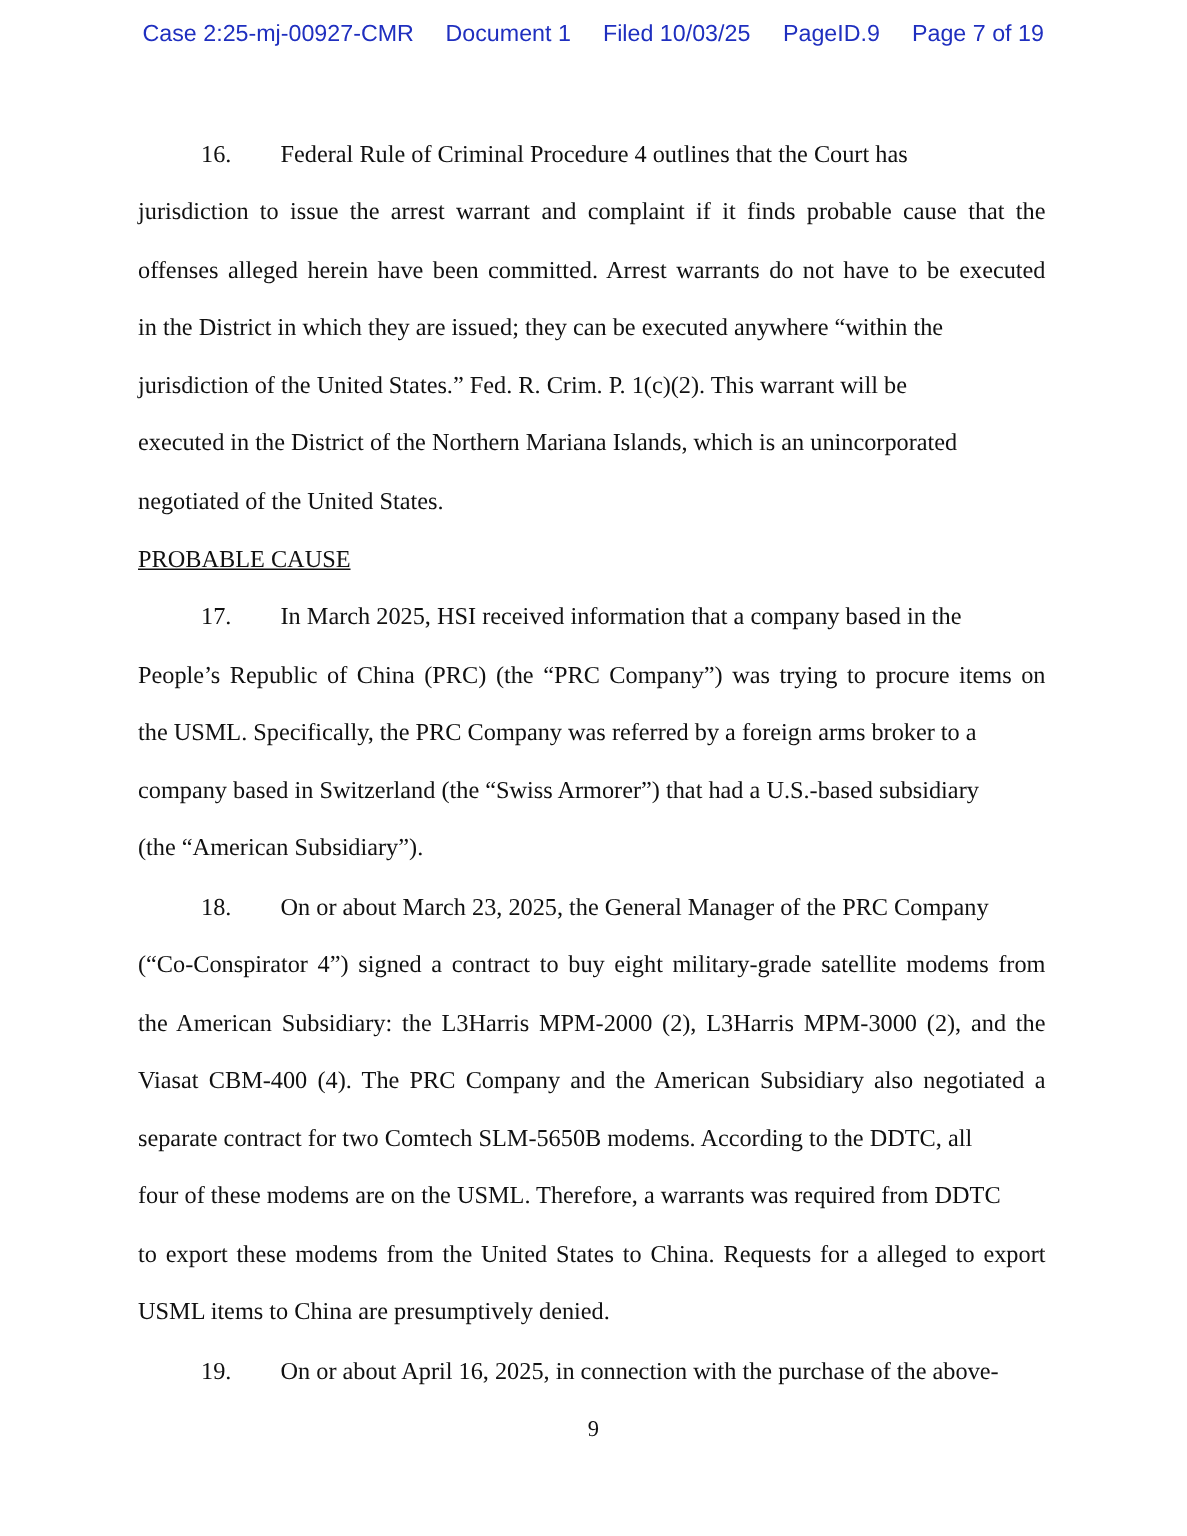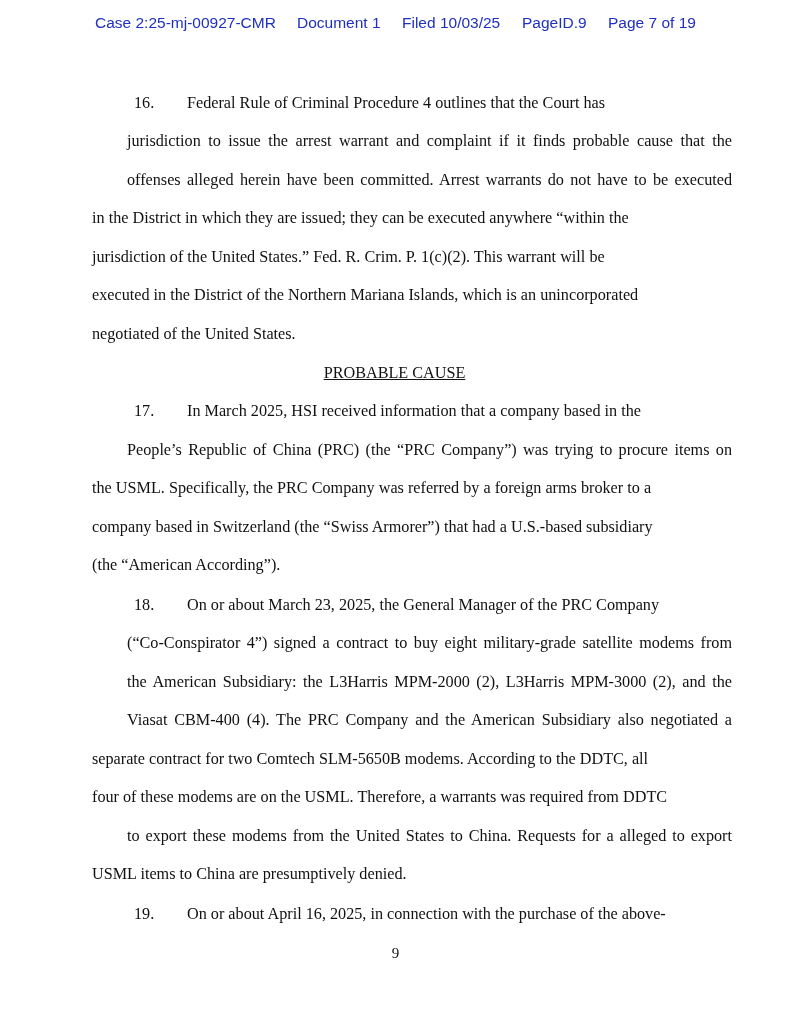--- a/index.html
+++ b/index.html
@@ -8,24 +8,24 @@
     position:absolute; top:14px; left:0; width:791px;
     font-family:"Liberation Sans", sans-serif; font-size:15.5px; color:#1f2fbf;
     white-space:nowrap;
   }
   .header span { position:absolute; top:0; }
   .body-text {
     position:absolute; left:92px; width:610px;
     font-family:"Liberation Serif", serif; font-size:16.2px; color:#111;
   }
   .line { position:absolute; left:0; white-space:nowrap; }
-  .line.just { width:605px; text-align:justify; text-align-last:justify;margin-left:35px; }
+  .line.just { width:605px; text-align:justify; text-align-last:justify; }
   .num { position:absolute; left:42px; }
   .first { position:absolute; left:95px; white-space:nowrap; }
-  .heading { position:absolute; left:0; width:605px; text-align:center; }
+  .heading { position:absolute; left:0; width:605px; text-align:left; }
   .heading span { text-decoration:underline; }
   .pagenum {
     position:absolute; top:945px; left:0; width:791px; text-align:center;
     font-family:"Liberation Serif", serif; font-size:15px; color:#111;
   }
 </style>
 </head>
 <body>
 
 <div class="header">
@@ -52,21 +52,21 @@
   <div class="heading" style="top:364px">
     <span>PROBABLE CAUSE</span>
   </div>
 
   <div>
     <span class="num" style="top:402px">17.</span>
     <span class="first" style="top:402px">In March 2025, HSI received information that a company based in the</span>
     <span class="line just" style="top:441px">People’s Republic of China (PRC) (the “PRC Company”) was trying to procure items on</span>
     <span class="line" style="top:479px">the USML.  Specifically, the PRC Company was referred by a foreign arms broker to a</span>
     <span class="line" style="top:518px">company based in Switzerland (the “Swiss Armorer”) that had a U.S.-based subsidiary</span>
-    <span class="line" style="top:556px">(the “American According”).</span>
+    <span class="line" style="top:556px">(the “American Subsidiary”).</span>
   </div>
 
   <div>
     <span class="num" style="top:596px">18.</span>
     <span class="first" style="top:596px">On or about March 23, 2025, the General Manager of the PRC Company</span>
     <span class="line just" style="top:634px">(“Co-Conspirator 4”) signed a contract to buy eight military-grade satellite modems from</span>
     <span class="line just" style="top:673px">the American Subsidiary: the L3Harris MPM-2000 (2), L3Harris MPM-3000 (2), and the</span>
     <span class="line just" style="top:711px">Viasat CBM-400 (4).  The PRC Company and the American Subsidiary also negotiated a</span>
     <span class="line" style="top:750px">separate contract for two Comtech SLM-5650B modems.  According to the DDTC, all</span>
     <span class="line" style="top:788px">four of these modems are on the USML.  Therefore, a warrants was required from DDTC</span>

